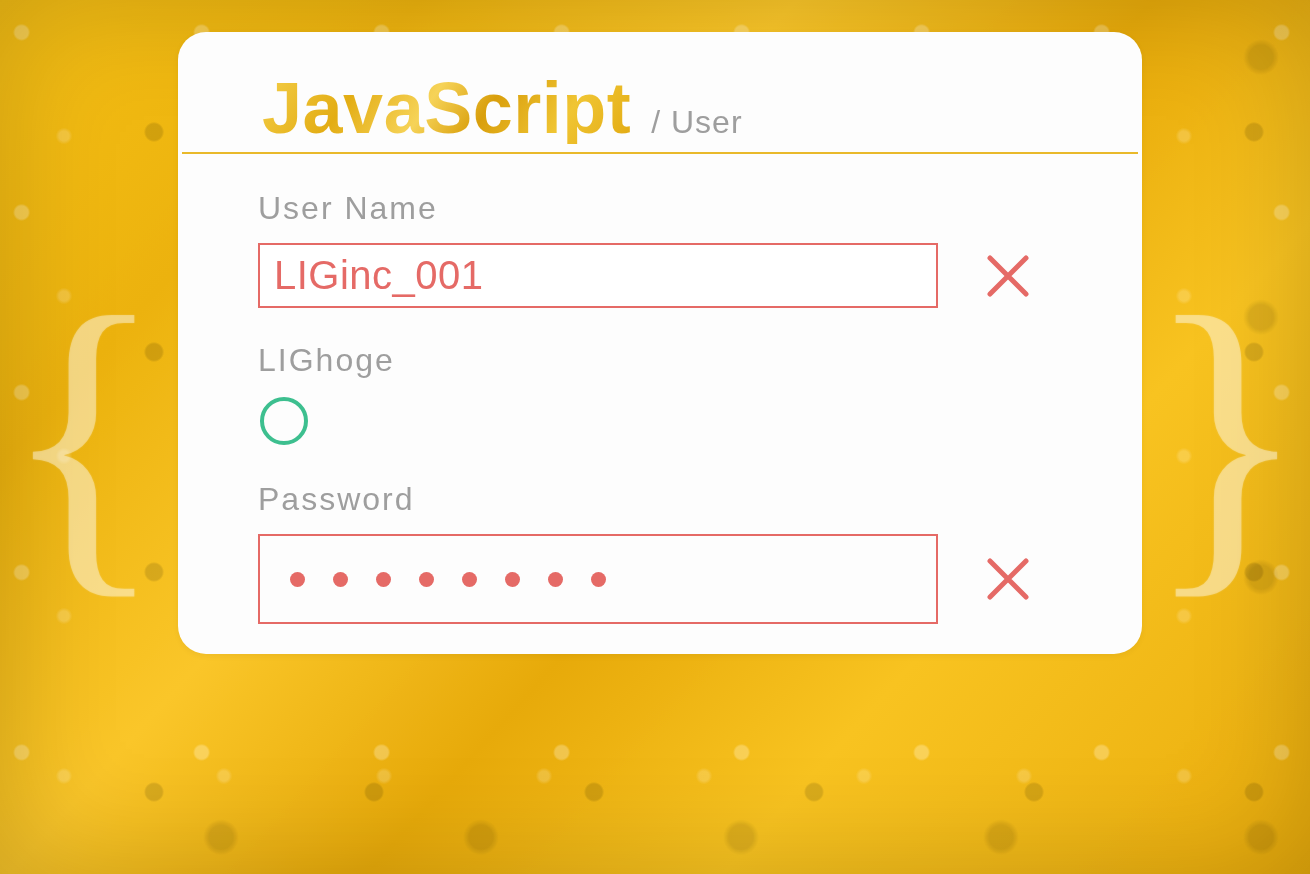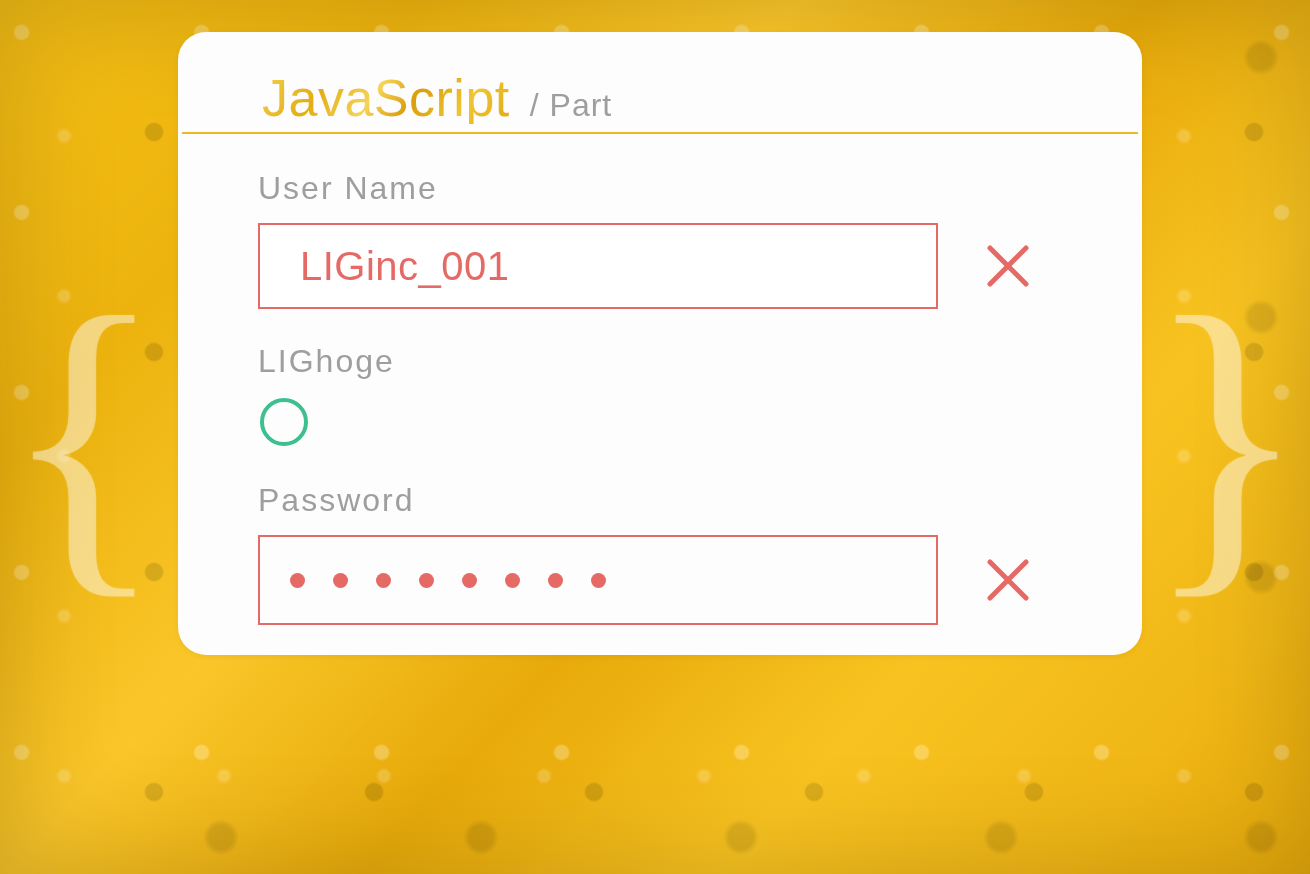--- a/index.html
+++ b/index.html
@@ -56,22 +56,22 @@
 
   .card-header {
     padding: 40px 80px 8px 80px;
     display: flex;
     align-items: baseline;
     gap: 20px;
     border-bottom: 2px solid #e9b92a;
     margin: 0 4px 0 4px;
   }
   .title {
-    font-size: 52px;
-    font-weight: 400;
+    font-size: 72px;
+    font-weight: 700;
     letter-spacing: .5px;
     color: #e9b92a;
     line-height: 1;
     background:
       linear-gradient(125deg,#f4cf4a 0%,#e3ad14 25%,#f6d358 45%,#d99f0c 60%,#f0c533 80%,#e2aa12 100%);
     -webkit-background-clip: text;
     background-clip: text;
     -webkit-text-fill-color: transparent;
     font-family: "Segoe UI Light","Helvetica Neue",Arial,sans-serif;
   }
@@ -97,24 +97,24 @@
   }
 
   .row {
     display: flex;
     align-items: center;
     gap: 44px;
   }
 
   .input {
     flex: 0 0 680px;
-    height: 86px;
+    height: 65px;
     border: 2px solid;
     background: #fff;
-    padding: 0 40px;
+    padding: 0 14px;
     font-size: 40px;
     font-weight: 300;
     outline: none;
     letter-spacing: .5px;
     font-family: inherit;
   }
   .input::placeholder { color: inherit; opacity: 1; }
 
   .input-error { border-color: #e56a66; color: #e56a66; }
   .input-ok    { border-color: #3dbf8f; color: #6f6f6f; }
@@ -147,21 +147,21 @@
 <div class="bg"></div>
 <div class="vignette"></div>
 
 <div class="brace brace-left">{</div>
 <div class="brace brace-right">}</div>
 
 <div class="card">
 
   <div class="card-header">
     <span class="title">JavaScript</span>
-    <span class="subtitle">/ Part</span>
+    <span class="subtitle">/ User</span>
   </div>
 
   <div class="form-body">
 
     <div class="field">
       <label class="field-label">User Name</label>
       <div class="row">
         <input type="text" class="input input-error" value="LIGinc_001" style="">
         <span class="status-icon">
           <svg viewBox="0 0 52 52">

